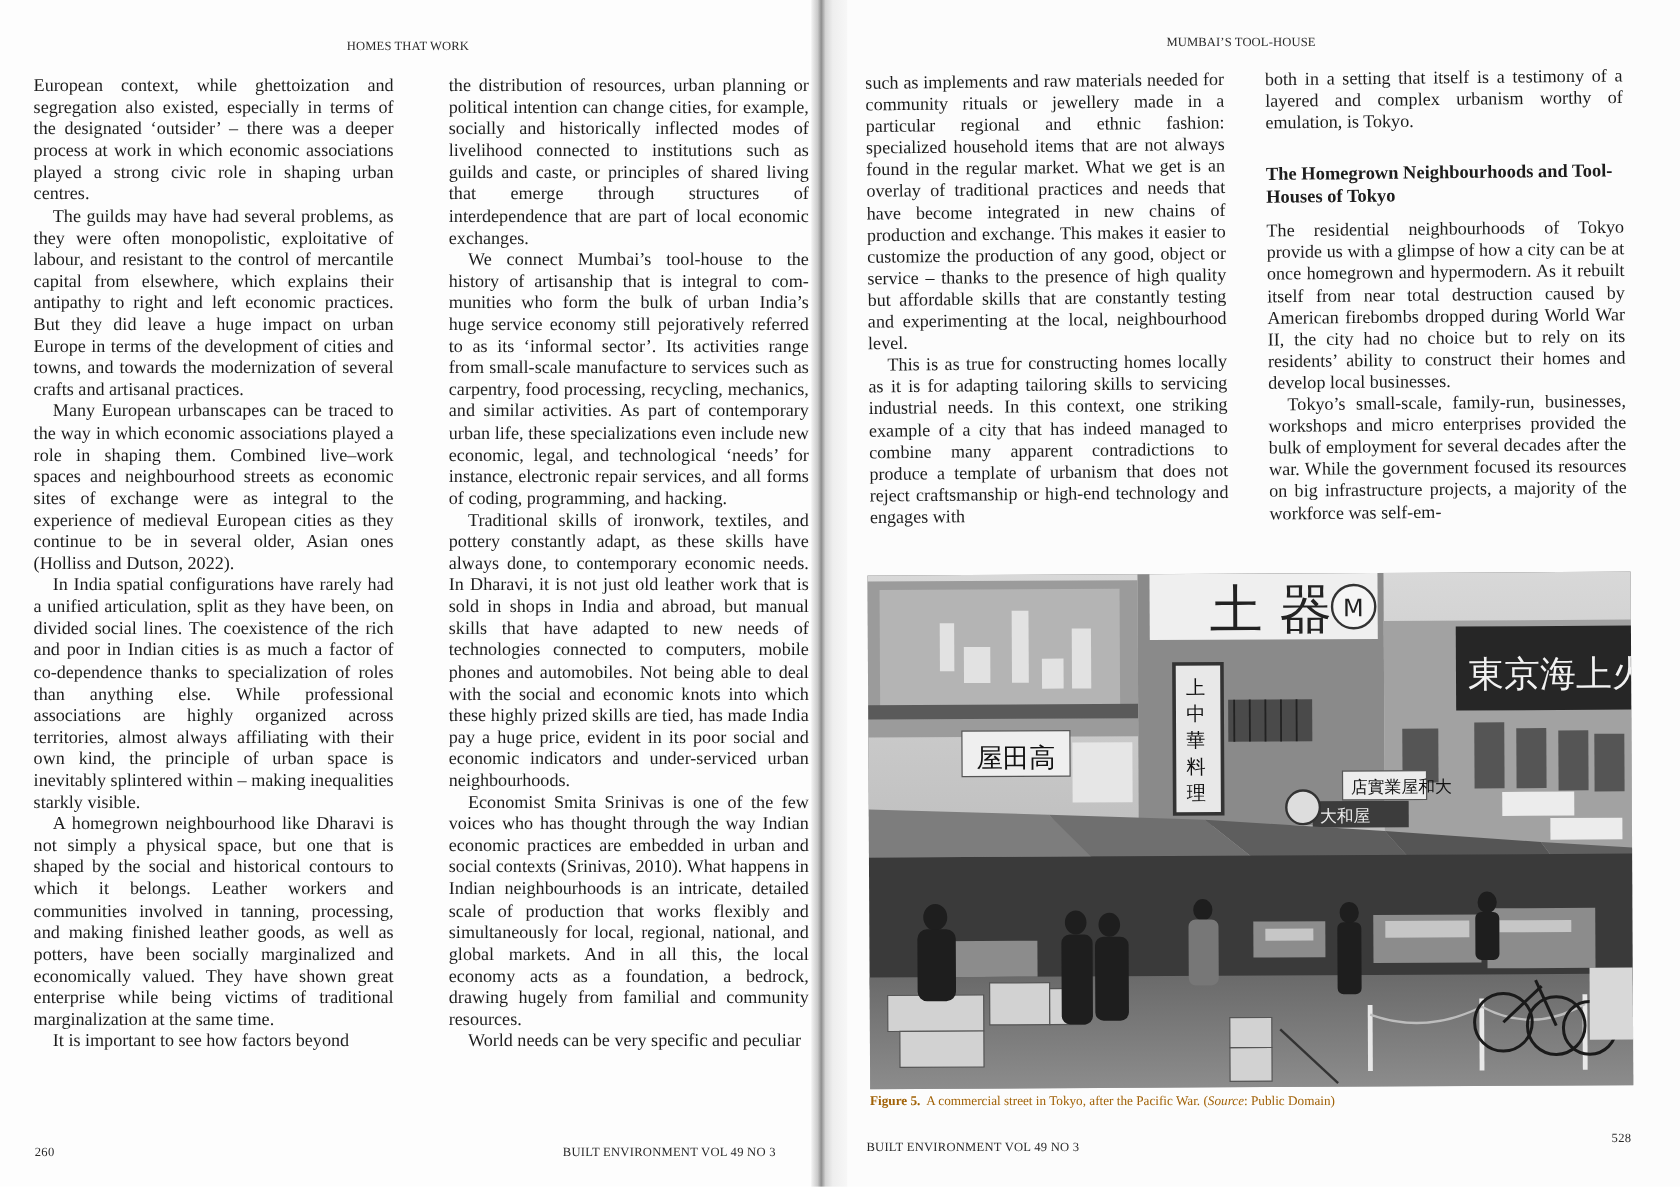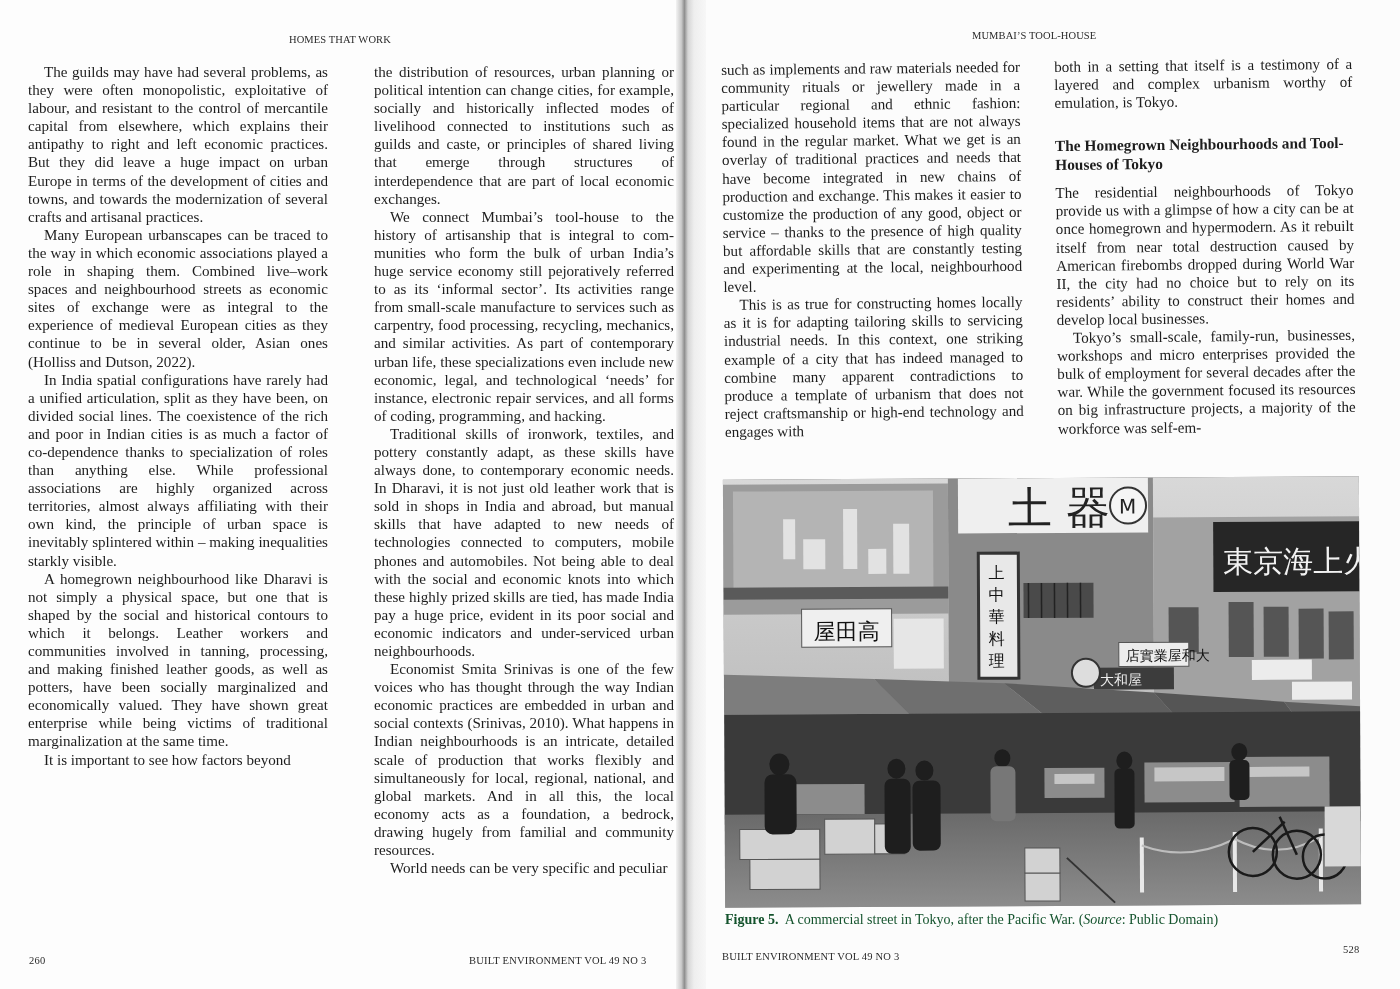--- a/index.html
+++ b/index.html
@@ -39,31 +39,32 @@
   .folio {
     position: absolute; font-size: 10.5px; color: #2a2a2a; letter-spacing: 0.2px;
   }
   .figure {
     position: absolute; left: 724px; top: 478px; width: 636px; height: 428px;
     background: #8a8a8a; overflow: hidden;
     transform: rotate(-0.3deg);
   }
   .figure svg { display: block; }
   .caption {
-    position: absolute; left: 725px; top: 912px; font-size: 14px; color: #14532d;
+    position: absolute; left: 725px; top: 912px; font-size: 11px; color: #a16207;
   }
   .caption b { font-weight: bold; }
   .caption i { font-style: italic; }
 </style>
 </head>
 <body>
 
 <div class="page page-left">
   <div class="running-head" style="left:289px; top:34px;">HOMES THAT WORK</div>
   <div class="col col-l1" id="col-l1">
+      <p class="">European context, while ghettoization and segregation also existed, especially in terms of the designated ‘outsider’ – there was a deeper process at work in which economic associations played a strong civic role in shaping urban centres.</p>
       <p class="indent">The guilds may have had several prob­lems, as they were often monopolistic, ex­ploitative of labour, and resistant to the control of mercantile capital from elsewhere, which explains their antipathy to right and left economic practices. But they did leave a huge impact on urban Europe in terms of the development of cities and towns, and towards the modernization of several crafts and artisanal practices.</p>
       <p class="indent">Many European urbanscapes can be traced to the way in which economic associations played a role in shaping them. Combined live–work spaces and neighbourhood streets as economic sites of exchange were as in­tegral to the experience of medieval Euro­pean cities as they continue to be in several older, Asian ones (Holliss and Dutson, 2022).</p>
       <p class="indent">In India spatial configurations have rarely had a unified articulation, split as they have been, on divided social lines. The co­existence of the rich and poor in Indian cities is as much a factor of co-dependence thanks to specialization of roles than any­thing else. While professional associations are highly organized across territories, almost always affiliating with their own kind, the principle of urban space is inevitably splintered within – making inequalities starkly visible.</p>
       <p class="indent">A homegrown neighbourhood like Dharavi is not simply a physical space, but one that is shaped by the social and historical contours to which it belongs. Leather work­ers and communities involved in tanning, processing, and making finished leather goods, as well as potters, have been socially marginalized and economically valued. They have shown great enterprise while being victims of traditional marginalization at the same time.</p>
       <p class="indent">It is important to see how factors beyond</p>
     </div>
   <div class="col col-l2" id="col-l2">
       <p class="">the distribution of resources, urban plan­ning or political intention can change cities, for example, socially and historically in­flected modes of livelihood connected to in­stitutions such as guilds and caste, or prin­ciples of shared living that emerge through structures of interdependence that are part of local economic exchanges.</p>
       <p class="indent">We connect Mumbai’s tool-house to the history of artisanship that is integral to com­munities who form the bulk of urban India’s huge service economy still pejora­tively referred to as its ‘informal sector’. Its activities range from small-scale manu­facture to services such as carpentry, food processing, recycling, mechanics, and similar activities. As part of contemporary urban life, these specializations even include new economic, legal, and technological ‘needs’ for instance, electronic repair services, and all forms of coding, programming, and hacking.</p>
       <p class="indent">Traditional skills of ironwork, textiles, and pottery constantly adapt, as these skills have always done, to contemporary eco­nomic needs. In Dharavi, it is not just old leather work that is sold in shops in India and abroad, but manual skills that have adapted to new needs of technologies con­nected to computers, mobile phones and automobiles. Not being able to deal with the social and economic knots into which these highly prized skills are tied, has made India pay a huge price, evident in its poor social and economic indicators and under-serviced urban neighbourhoods.</p>

